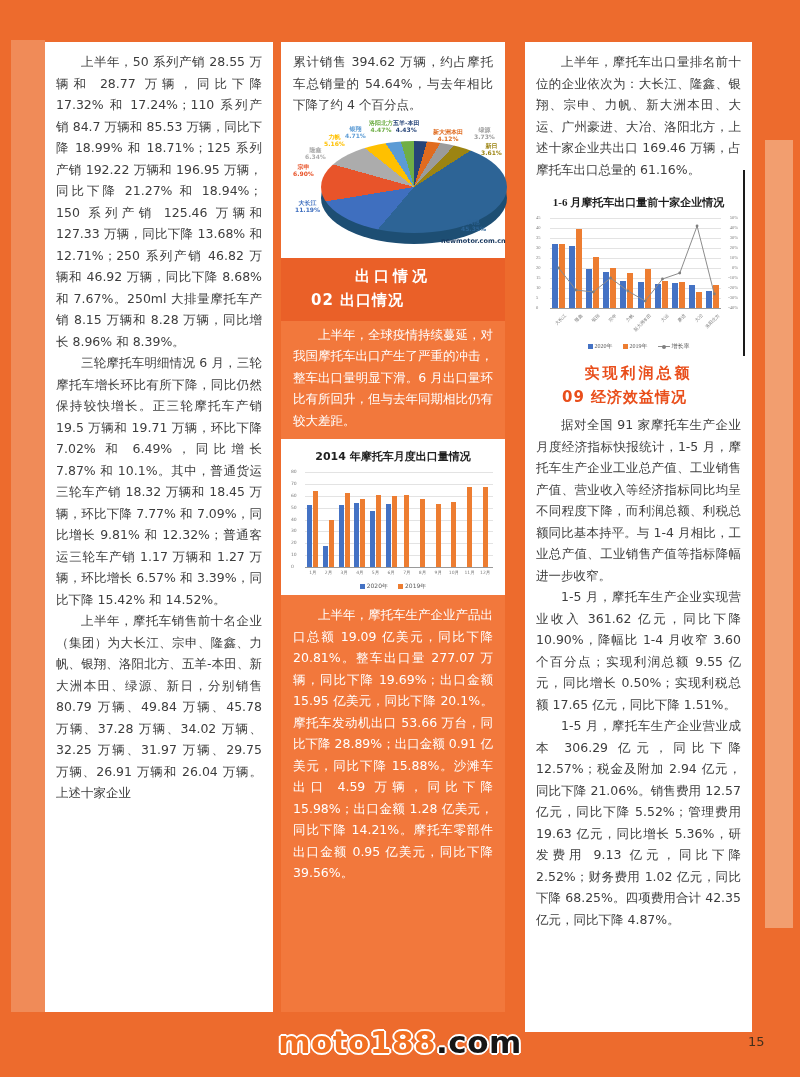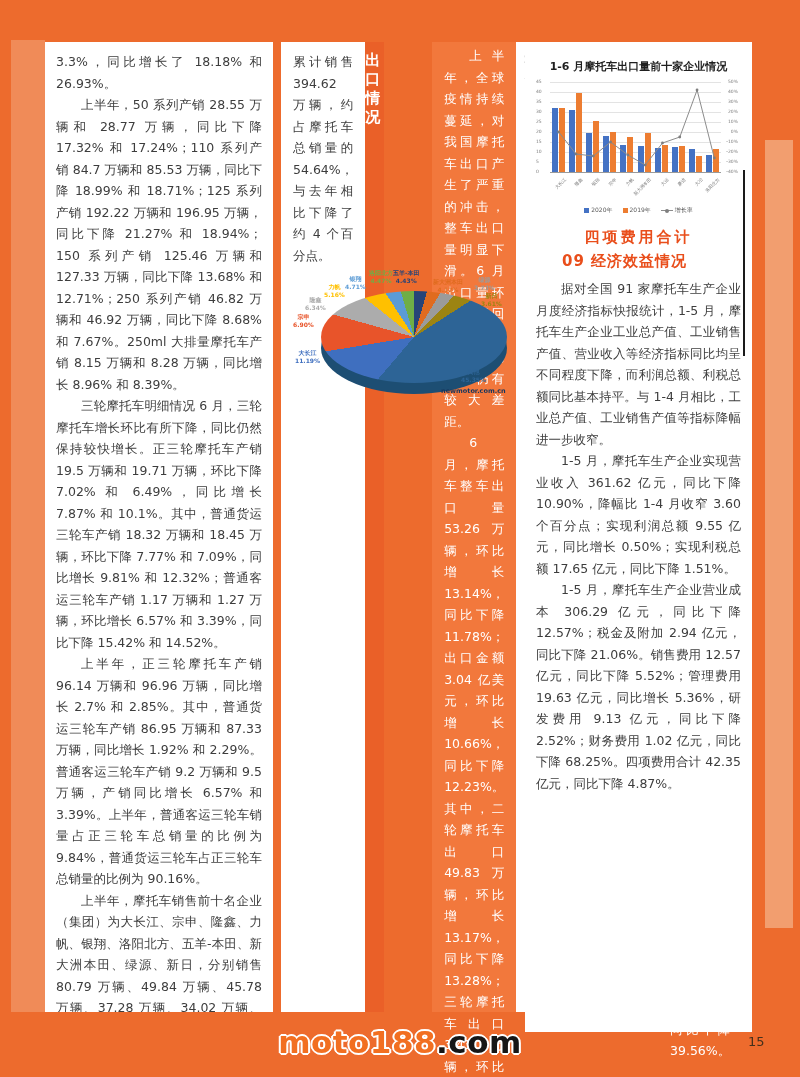--- a/index.html
+++ b/index.html
@@ -11,32 +11,32 @@
   
   .strip { position:absolute; }
   .strip-left-light  { left:11px; top:40px; width:34px; height:972px; background:#F08B58; }
   .strip-right-light { left:765px; top:140px; width:28px; height:788px; background:#F29E6F; }
 
   
   .col { position:absolute; top:42px; background:#ffffff; box-sizing:border-box; }
   .col-left  { left:45px;  width:228px; height:970px; padding:9px 11px 0; overflow:hidden; }
   .col-right { left:525px; width:227px; height:990px; padding:9px 11px 0; overflow:hidden; }
   .col-mid   { left:281px; width:224px; height:970px; background:transparent;
-               display:flex; flex-direction:row; }
+               display:flex; flex-direction:column; }
 
   p.body-text { margin:0; font-size:12.5px; line-height:1.72; text-align:justify;
                 color:#3d3d3d; }
   p.indent { text-indent:2em; }
 
   
   .mid-white-top { background:#fff; padding:9px 12px 3px; }
   .mid-header { background:#EA6028; color:#fff; padding:9px 0 11px; }
   .mid-header .t1 { text-align:center; font-size:15px; font-weight:bold; letter-spacing:4px; }
   .mid-header .t2 { font-size:15px; font-weight:bold; margin:5px 0 0 30px; letter-spacing:1px; }
-  .mid-orange { background:#F2783C; padding:3px 12px 15px;margin-left:48px; }
+  .mid-orange { background:#F2783C; padding:3px 12px 8px; }
   .mid-orange p { color:#ffffff; font-weight:500; }
   .mid-chart { background:#fff; padding:8px 6px 4px; }
   .mid-orange-bottom { flex:1; }
 
   
   .right-header { color:#E94E1B; margin:13px 0 7px; }
   .right-header .t1 { text-align:center; font-size:15px; font-weight:bold; letter-spacing:3px; }
   .right-header .t2 { font-size:15px; font-weight:bold; margin:5px 0 0 26px; letter-spacing:1px; }
 
   
@@ -88,24 +88,22 @@
 </style>
 </head>
 <body>
 
 <div class="page">
 
   <div class="strip strip-left-light"></div>
   <div class="strip strip-right-light"></div>
 
   <div class="col col-left">
-    <p class="body-text">3.3%，同比增长了 18.18% 和 26.93%。</p>
     <p class="body-text indent">上半年，50 系列产销 28.55 万辆和 28.77 万辆，同比下降 17.32% 和 17.24%；110 系列产销 84.7 万辆和 85.53 万辆，同比下降 18.99% 和 18.71%；125 系列产销 192.22 万辆和 196.95 万辆，同比下降 21.27% 和 18.94%；150 系列产销 125.46 万辆和 127.33 万辆，同比下降 13.68% 和 12.71%；250 系列产销 46.82 万辆和 46.92 万辆，同比下降 8.68% 和 7.67%。250ml 大排量摩托车产销 8.15 万辆和 8.28 万辆，同比增长 8.96% 和 8.39%。</p>
     <p class="body-text indent">三轮摩托车明细情况 6 月，三轮摩托车增长环比有所下降，同比仍然保持较快增长。正三轮摩托车产销 19.5 万辆和 19.71 万辆，环比下降 7.02% 和 6.49%，同比增长 7.87% 和 10.1%。其中，普通货运三轮车产销 18.32 万辆和 18.45 万辆，环比下降 7.77% 和 7.09%，同比增长 9.81% 和 12.32%；普通客运三轮车产销 1.17 万辆和 1.27 万辆，环比增长 6.57% 和 3.39%，同比下降 15.42% 和 14.52%。</p>
-    <p class="body-text indent">上半年，正三轮摩托车产销 96.14 万辆和 96.96 万辆，同比增长 2.7% 和 2.85%。其中，普通货运三轮车产销 86.95 万辆和 87.33 万辆，同比增长 1.92% 和 2.29%。普通客运三轮车产销 9.2 万辆和 9.5 万辆，产销同比增长 6.57% 和 3.39%。上半年，普通客运三轮车销量占正三轮车总销量的比例为 9.84%，普通货运三轮车占正三轮车总销量的比例为 90.16%。</p>
     <p class="body-text indent">上半年，摩托车销售前十名企业（集团）为大长江、宗申、隆鑫、力帆、银翔、洛阳北方、五羊-本田、新大洲本田、绿源、新日，分别销售 80.79 万辆、49.84 万辆、45.78 万辆、37.28 万辆、34.02 万辆、32.25 万辆、31.97 万辆、29.75 万辆、26.91 万辆和 26.04 万辆。上述十家企业</p>
   </div>
 
   <div class="col col-mid">
     <div class="mid-white-top">
       <p class="body-text">累计销售 394.62 万辆，约占摩托车总销量的 54.64%，与去年相比下降了约 4 个百分点。</p>
       <div class="pie-wrap">
         <div class="pie-depth"></div>
         <div class="pie-main" style="background: conic-gradient(rgb(38, 68, 120) 0%, rgb(38, 68, 120) 4.42956%, rgb(224, 107, 31) 4.42956%, rgb(224, 107, 31) 8.54915%, rgb(155, 155, 155) 8.54915%, rgb(155, 155, 155) 12.2788%, rgb(156, 132, 18) 12.2788%, rgb(156, 132, 18) 15.8884%, rgb(45, 100, 150) 15.8884%, rgb(45, 100, 150) 61.2339%, rgb(63, 111, 191) 61.2339%, rgb(63, 111, 191) 72.4228%, rgb(232, 84, 42) 72.4228%, rgb(232, 84, 42) 79.3221%, rgb(172, 172, 172) 79.3221%, rgb(172, 172, 172) 85.6614%, rgb(255, 192, 0) 85.6614%, rgb(255, 192, 0) 90.8209%, rgb(91, 155, 213) 90.8209%, rgb(91, 155, 213) 95.5304%, rgb(111, 174, 70) 95.5304%, rgb(111, 174, 70) 100%);"></div>
         <div id="pieLabels">
@@ -153,25 +151,25 @@
               <div>洛阳北方</div>
               <div>4.47%</div>
             </div>
           </div>
         <div class="pie-watermark">newmotor.com.cn</div>
       </div>
     </div>
 
     <div class="mid-header">
       <div class="t1">出口情况</div>
+      <div class="t2">02 出口情况</div>
     </div>
 
     <div class="mid-orange">
       <p class="body-text indent">上半年，全球疫情持续蔓延，对我国摩托车出口产生了严重的冲击，整车出口量明显下滑。6 月出口量环比有所回升，但与去年同期相比仍有较大差距。</p>
-      <p class="body-text indent">6 月，摩托车整车出口量 53.26 万辆，环比增长 13.14%，同比下降 11.78%；出口金额 3.04 亿美元，环比增长 10.66%，同比下降 12.23%。其中，二轮摩托车出口 49.83 万辆，环比增长 13.17%，同比下降 13.28%；三轮摩托车出口 3.43 万辆，环比增长 12.81%，同比增长 17.8%。</p>
     </div>
 
     <div class="mid-chart">
       <div class="chart-title">2014 年摩托车月度出口量情况</div>
       <div class="plot" id="monthlyPlot" style="height:95px; margin:0 6px 0 18px;">
           <span class="ytick" style="left: -14px; top: 92px;">0</span>
           <div class="grid" style="top: 83.125px;"></div>
           <span class="ytick" style="left: -14px; top: 80.125px;">10</span>
           <div class="grid" style="top: 71.25px;"></div>
           <span class="ytick" style="left: -14px; top: 68.25px;">20</span>
@@ -257,22 +255,23 @@
           </span>
         </div>
     </div>
 
     <div class="mid-orange mid-orange-bottom">
       <p class="body-text indent" style="margin-top:6px;">上半年，摩托车生产企业产品出口总额 19.09 亿美元，同比下降 20.81%。整车出口量 277.07 万辆，同比下降 19.69%；出口金额 15.95 亿美元，同比下降 20.1%。摩托车发动机出口 53.66 万台，同比下降 28.89%；出口金额 0.91 亿美元，同比下降 15.88%。沙滩车出口 4.59 万辆，同比下降 15.98%；出口金额 1.28 亿美元，同比下降 14.21%。摩托车零部件出口金额 0.95 亿美元，同比下降 39.56%。</p>
     </div>
   </div>
 
   <div class="col col-right">
-
-    <div style="position:relative; margin-top:8px;">
+    <p class="body-text indent">上半年，摩托车出口量排名前十位的企业依次为：大长江、隆鑫、银翔、宗申、力帆、新大洲本田、大运、广州豪进、大冶、洛阳北方，上述十家企业共出口 169.46 万辆，占摩托车出口总量的 61.16%。</p>
+
+    <div style="position:relative; margin-top:15px;font-family:Liberation Serif, serif;">
       <div class="chart-title">1-6 月摩托车出口量前十家企业情况</div>
       <div class="plot" id="companyPlot" style="height:90px; margin:0 20px 0 14px;">
           <span class="ytick" style="left: -14px; top: 87px;">0</span>
           <div class="grid" style="top: 80px;"></div>
           <span class="ytick" style="left: -14px; top: 77px;">5</span>
           <div class="grid" style="top: 70px;"></div>
           <span class="ytick" style="left: -14px; top: 67px;">10</span>
           <div class="grid" style="top: 60px;"></div>
           <span class="ytick" style="left: -14px; top: 57px;">15</span>
           <div class="grid" style="top: 50px;"></div>
@@ -395,21 +394,21 @@
             <span>2019年</span>
           </span>
           <span class="item">
             <span class="lsw"></span>
             <span>增长率</span>
           </span>
         </div>
     </div>
 
     <div class="right-header">
-      <div class="t1">四项费用合计</div>
+      <div class="t1">实现利润总额</div>
       <div class="t2">09 经济效益情况</div>
     </div>
 
     <p class="body-text indent">据对全国 91 家摩托车生产企业月度经济指标快报统计，1-5 月，摩托车生产企业工业总产值、工业销售产值、营业收入等经济指标同比均呈不同程度下降，而利润总额、利税总额同比基本持平。与 1-4 月相比，工业总产值、工业销售产值等指标降幅进一步收窄。</p>
     <p class="body-text indent">1-5 月，摩托车生产企业实现营业收入 361.62 亿元，同比下降 10.90%，降幅比 1-4 月收窄 3.60 个百分点；实现利润总额 9.55 亿元，同比增长 0.50%；实现利税总额 17.65 亿元，同比下降 1.51%。</p>
     <p class="body-text indent">1-5 月，摩托车生产企业营业成本 306.29 亿元，同比下降 12.57%；税金及附加 2.94 亿元，同比下降 21.06%。销售费用 12.57 亿元，同比下降 5.52%；管理费用 19.63 亿元，同比增长 5.36%，研发费用 9.13 亿元，同比下降 2.52%；财务费用 1.02 亿元，同比下降 68.25%。四项费用合计 42.35 亿元，同比下降 4.87%。</p>
 
     <div class="vrule"></div>
   </div>
 

